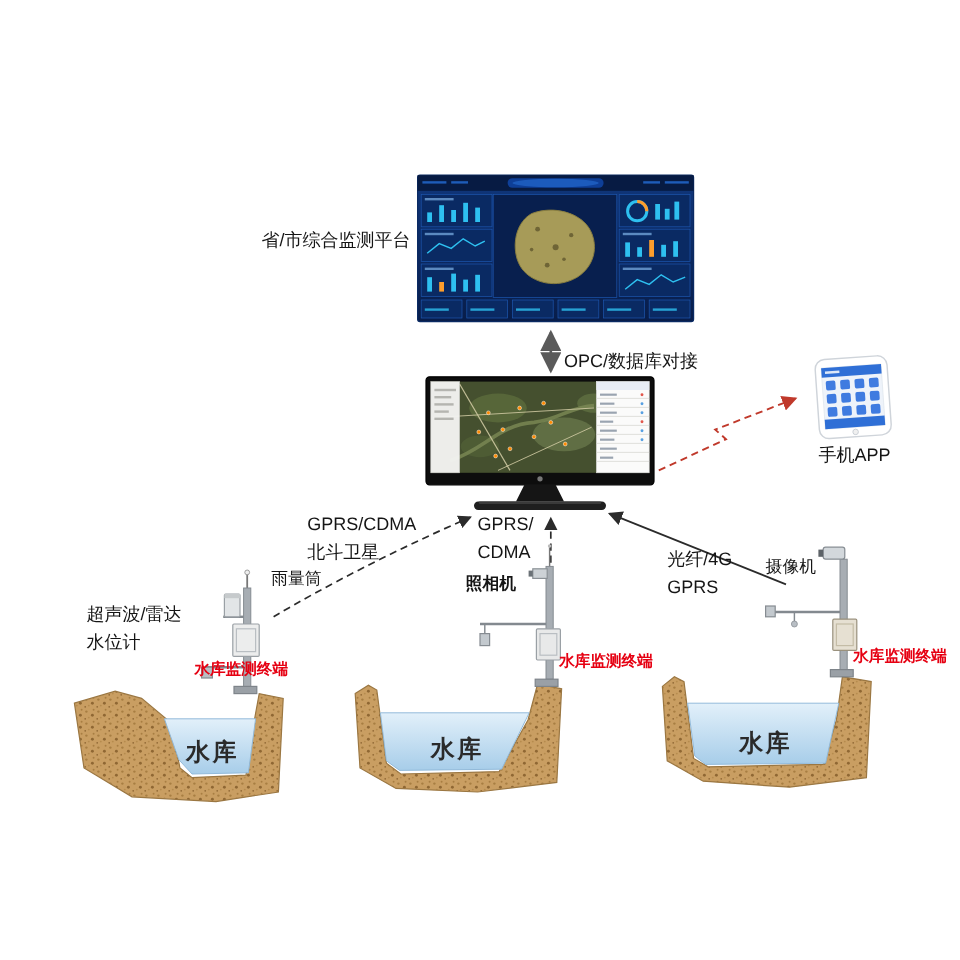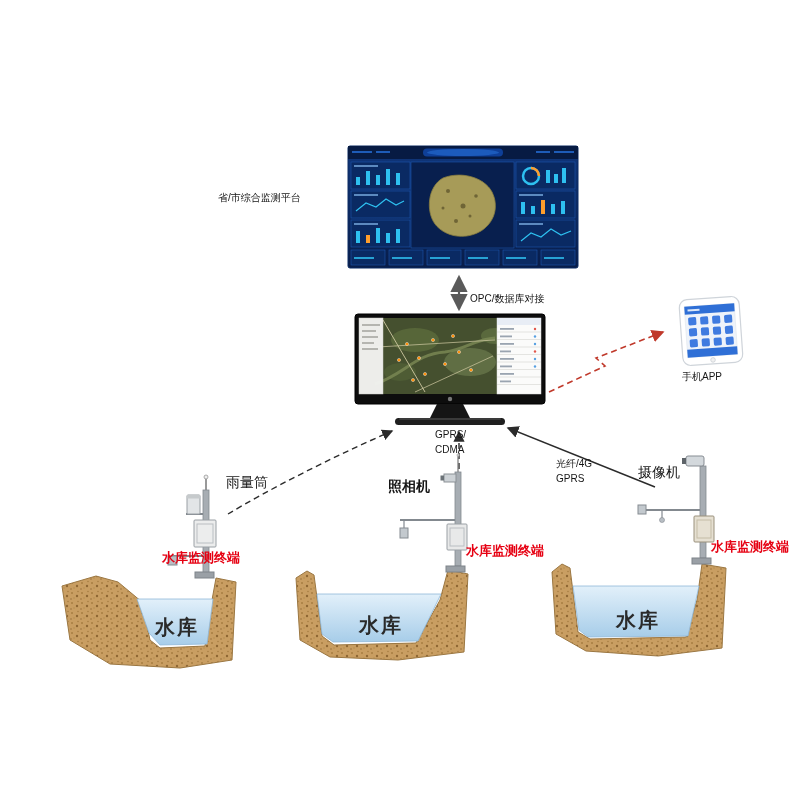--- a/index.html
+++ b/index.html
@@ -2,21 +2,21 @@
 <html><head>
 <meta charset="utf-8">
 <style>
   html,body{margin:0;padding:0;background:#ffffff;}
   .canvas{
     position:relative;width:800px;height:800px;background:#ffffff;overflow:hidden;
     font-family:"Liberation Sans","DejaVu Sans",sans-serif;
   }
   svg.art{position:absolute;left:0;top:0;}
   .lbl{
-    position:absolute;color:#151515;font-size:10px;line-height:1.5;
+    position:absolute;color:#151515;font-size:15px;line-height:1.5;
     white-space:nowrap;
   }
   .lbl.small{font-size:14px;}
   .lbl.center{text-align:left;}
   .lbl.red{color:#e60012;font-size:13px;font-weight:bold;}
   .lbl.reservoir{font-size:20px;font-weight:bold;color:#2a2a2a;letter-spacing:2px;}
 </style>
 </head>
 <body>
 
@@ -281,37 +281,45 @@
   </g>
 </svg>
 
 <div class="lbl" style="left:218px;top:190px;">省/市综合监测平台</div>
 
 <div class="lbl" style="left:470px;top:291px;">OPC/数据库对接</div>
 
 
 <div class="lbl center" style="left:682px;top:369px;width:62px;">手机APP</div>
 
-
-<div class="lbl" style="left:398px;top:427px;margin-left:37px;">
+<div class="lbl center" style="left:256px;top:427px;width:96px;">
+  <div>GPRS/CDMA</div>
+  <div>北斗卫星</div>
+</div>
+
+<div class="lbl" style="left:398px;top:427px;">
   <div>GPRS/</div>
   <div>CDMA</div>
 </div>
 
 <div class="lbl center" style="left:556px;top:424px;width:70px;margin-top:32px;">
   <div>光纤/4G</div>
   <div>GPRS</div>
 </div>
 
 <div class="lbl small" style="left:226px;top:472px;">雨量筒</div>
 
 <div class="lbl small" style="left:388px;top:476px;font-weight:bold;">照相机</div>
 
 <div class="lbl small" style="left:638px;top:462px;">摄像机</div>
 
+<div class="lbl center" style="left:72px;top:502px;width:100px;">
+  <div>超声波/雷达</div>
+  <div>水位计</div>
+</div>
 
 <div class="lbl red" style="left:162px;top:548px;">水库监测终端</div>
 <div class="lbl red" style="left:466px;top:541px;">水库监测终端</div>
 <div class="lbl red" style="left:711px;top:537px;">水库监测终端</div>
 
 <div class="lbl reservoir" style="left:155px;top:612px;">水库</div>
 <div class="lbl reservoir" style="left:359px;top:610px;">水库</div>
 <div class="lbl reservoir" style="left:616px;top:605px;">水库</div>
 
 </div>

